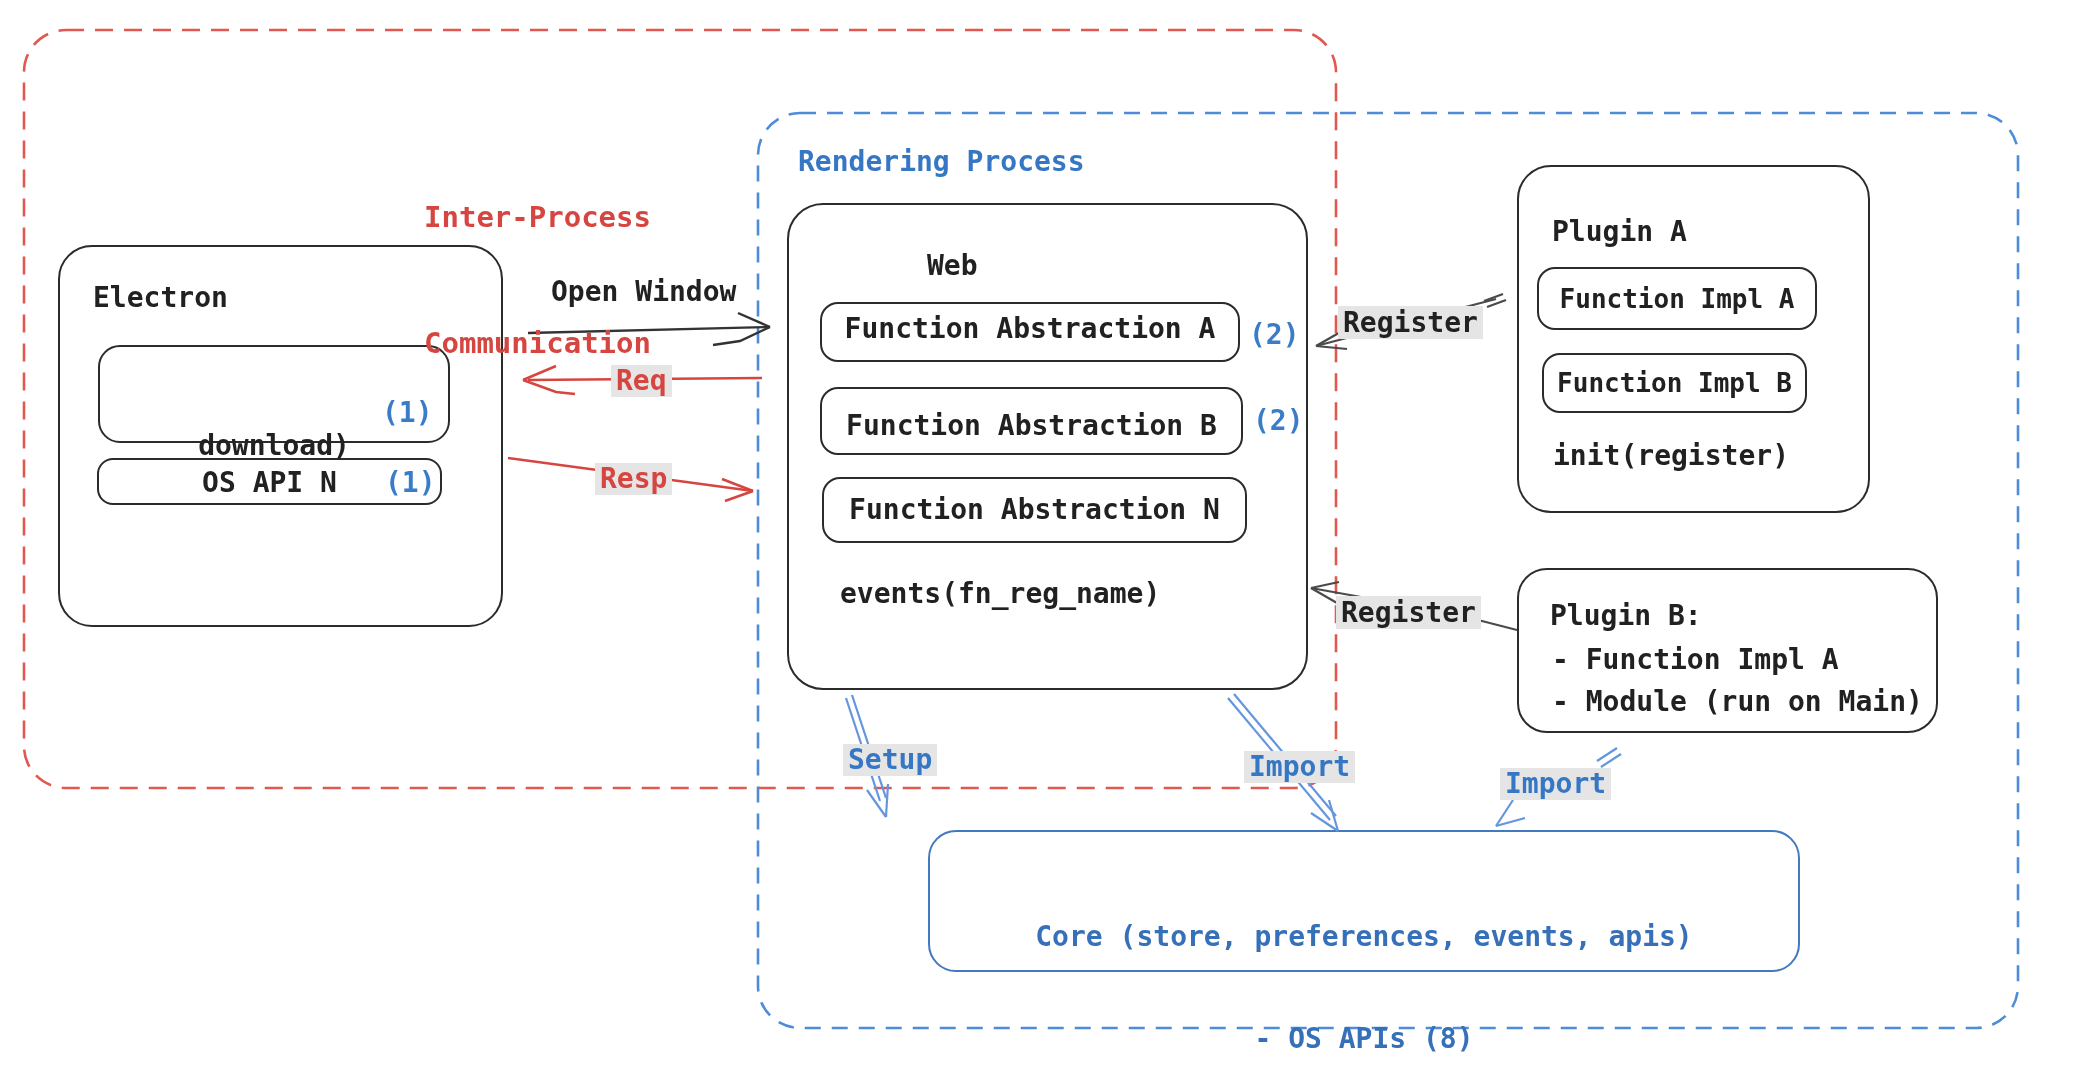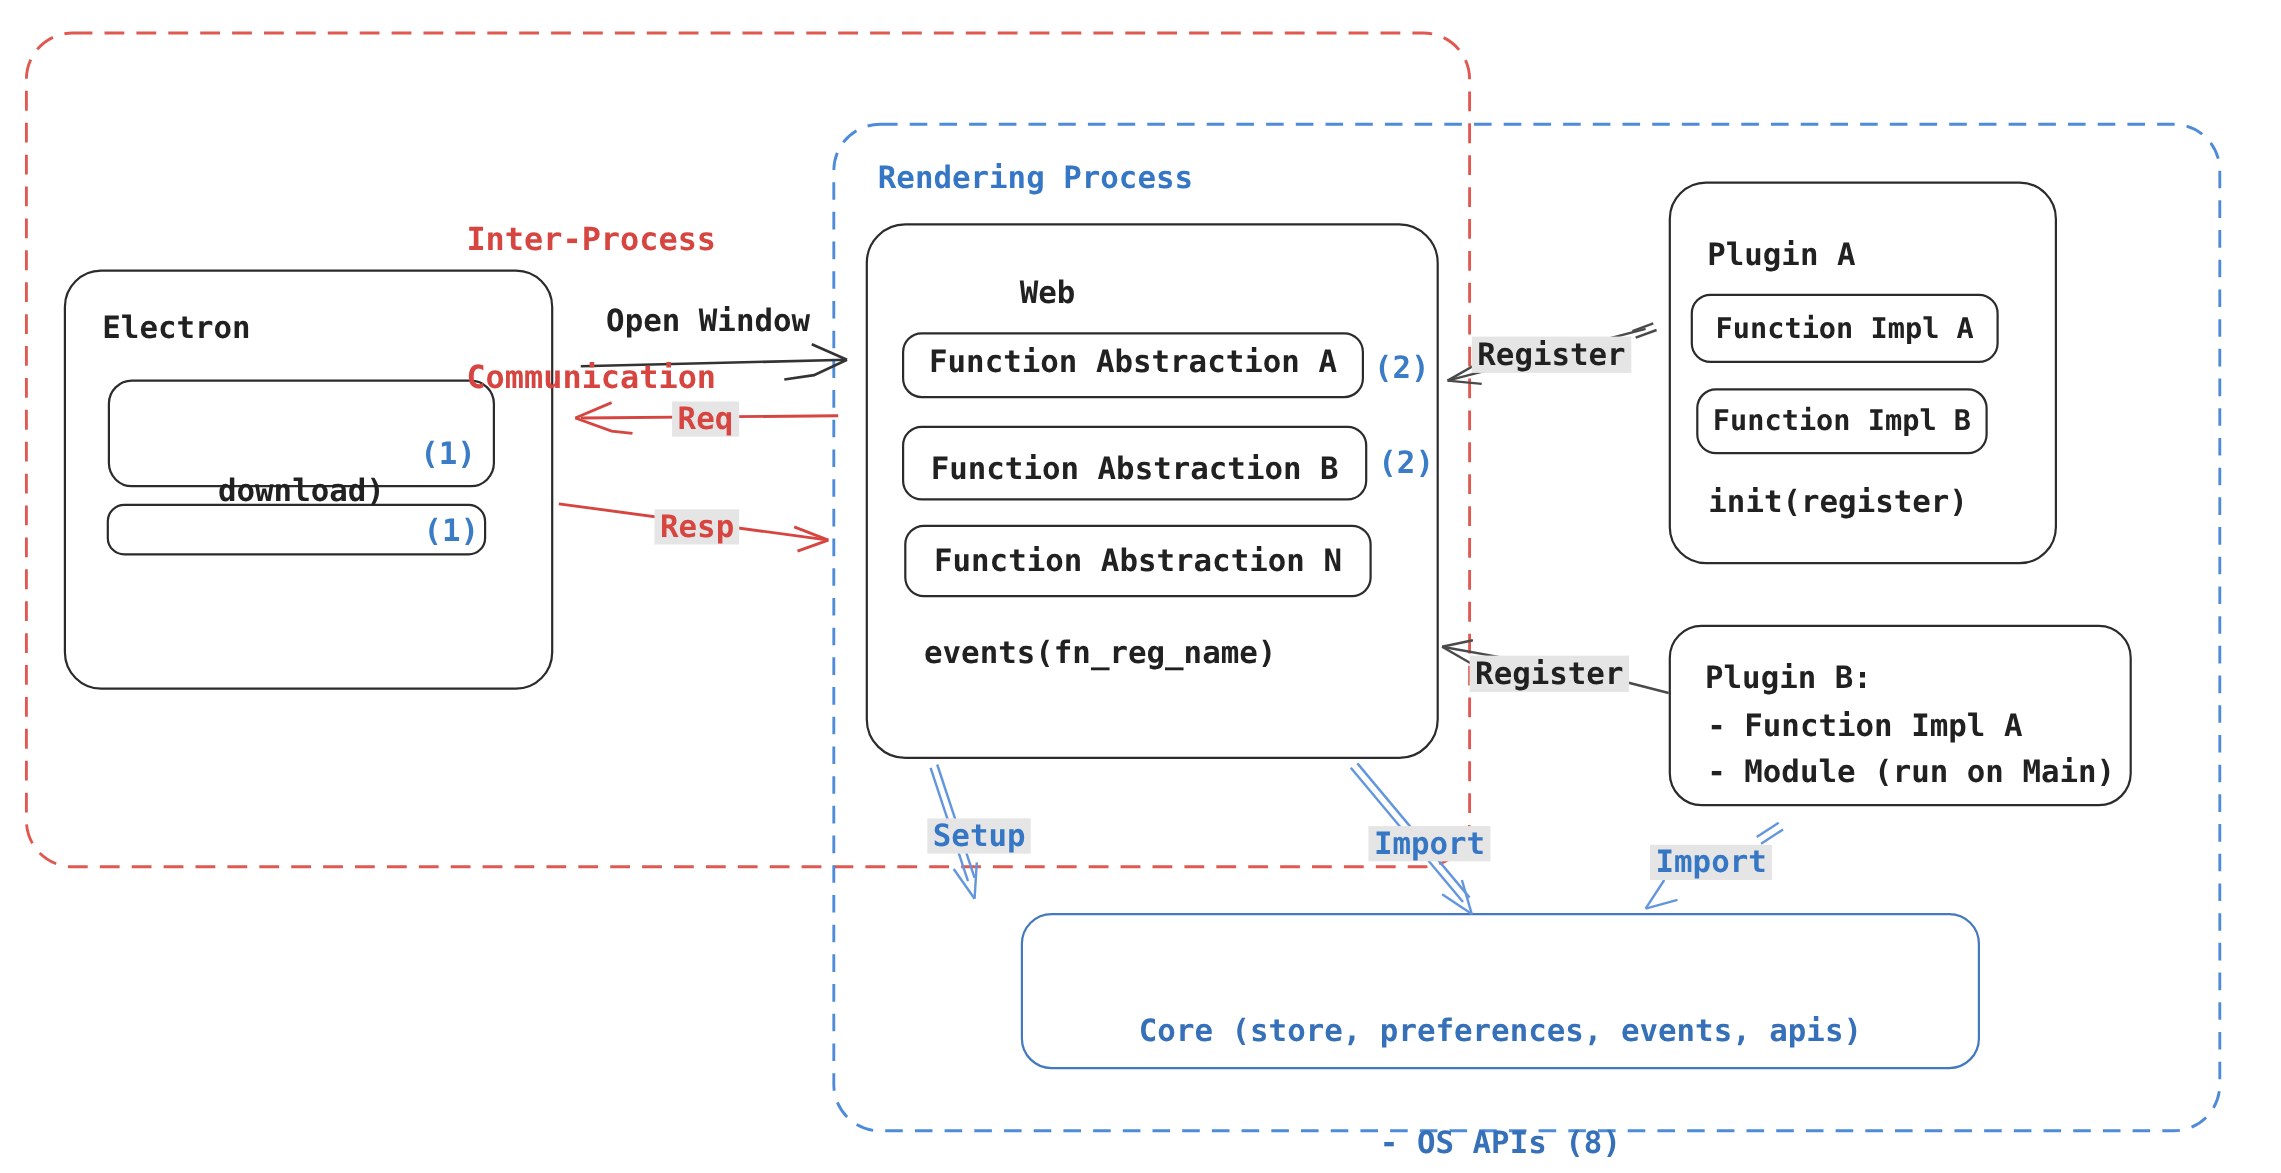--- a/index.html
+++ b/index.html
@@ -112,20 +112,21 @@
 
   <div class="lbl bluetxt mono28" style="left:798px;top:146px;">Rendering Process</div>
 
   <div class="lbl mono28" style="left:93px;top:282px;">Electron</div>
 
   <div class="lbl mono28" style="left:98px;top:366px;width:352px;text-align:center;">
     <div>download)</div>
   </div>
   <div class="lbl blue mono28" style="left:382px;top:397px;">(1)</div>
 
+  <div class="lbl mono28" style="left:97px;top:467px;width:345px;text-align:center;">OS API N</div>
   <div class="lbl blue mono28" style="left:385px;top:467px;">(1)</div>
 
   <div class="lbl mono28" style="left:551px;top:276px;">Open Window</div>
   <div class="lbl redtxt mono28 whitebg" style="left:611px;top:365px;">Req</div>
   <div class="lbl redtxt mono28 whitebg" style="left:595px;top:463px;">Resp</div>
 
   <div class="lbl mono28" style="left:927px;top:250px;">Web</div>
 
   <div class="lbl mono28 center" style="left:820px;top:302px;width:420px;height:54px;">Function Abstraction A</div>
   <div class="lbl blue mono28" style="left:1249px;top:319px;">(2)</div>

